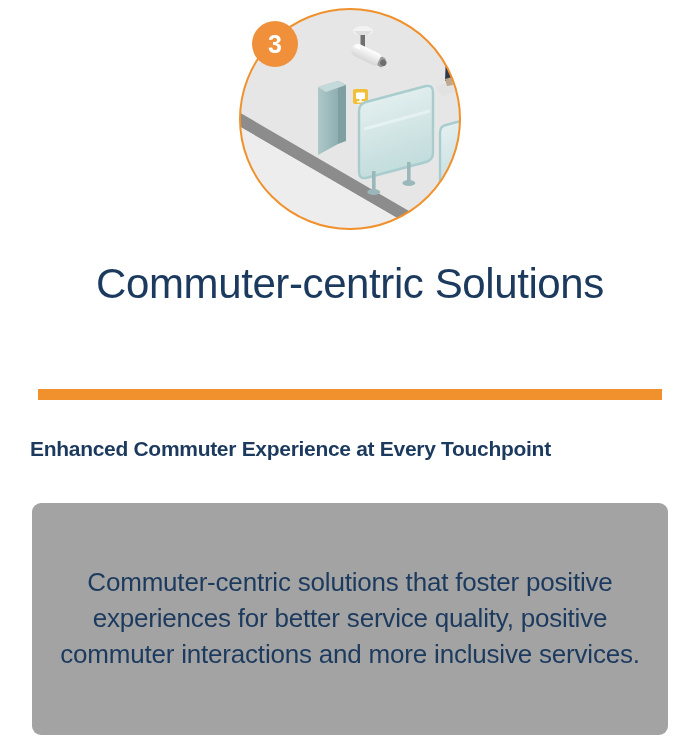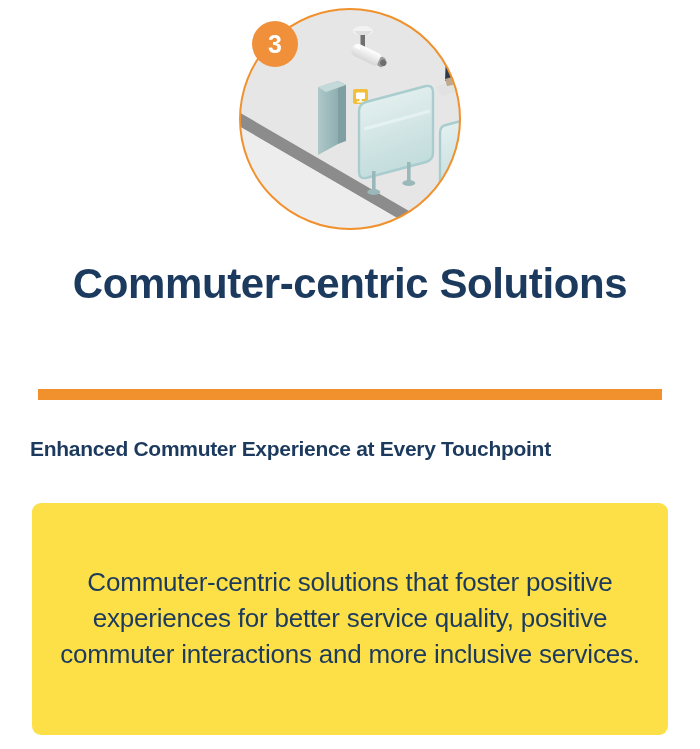--- a/index.html
+++ b/index.html
@@ -74,21 +74,21 @@
 
   
   .title {
     position: absolute;
     left: 40px;
     top: 255px;
     width: 620px;
     text-align: center;
     color: #1C3A5E;
     font-size: 42px;
-    font-weight: bold;
+    font-weight: normal;
     line-height: 1.38;
     letter-spacing: -0.4px;
   }
 
   
   .divider {
     position: absolute;
     left: 38px;
     top: 389px;
     width: 624px;
@@ -109,21 +109,21 @@
     letter-spacing: -0.3px;
   }
 
   
   .body-card {
     position: absolute;
     left: 32px;
     top: 503px;
     width: 636px;
     height: 232px;
-    background: #fde047;
+    background: #a3a3a3;
     border-radius: 9px;
     box-sizing: border-box;
     display: flex;
     align-items: center;
     justify-content: center;
   }
   .body-text {
     color: #1C3A5E;
     font-size: 26px;
     line-height: 1.38;

